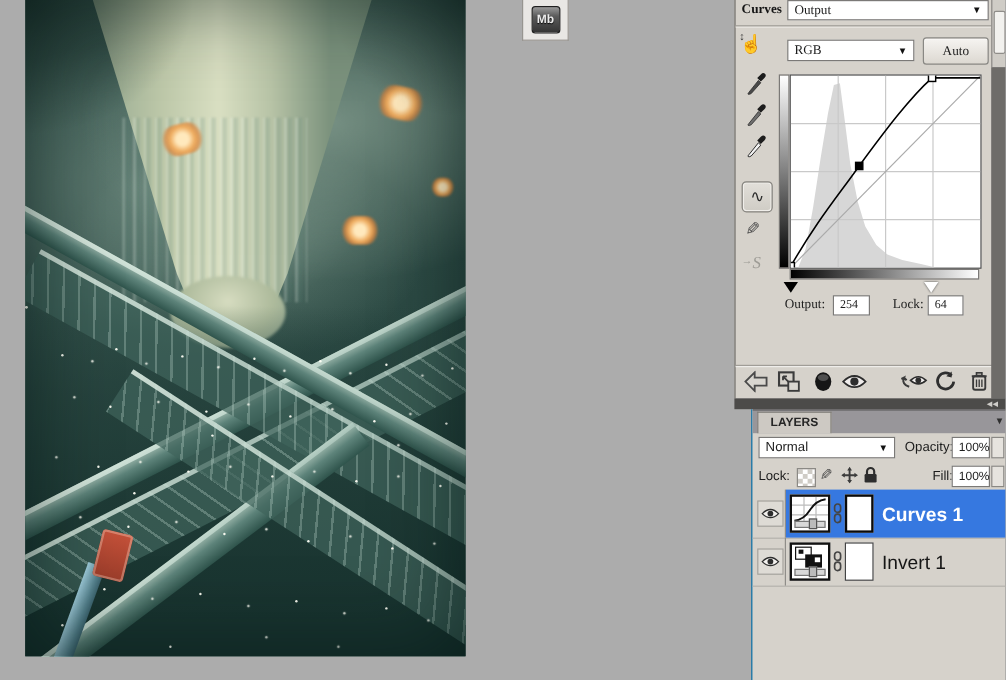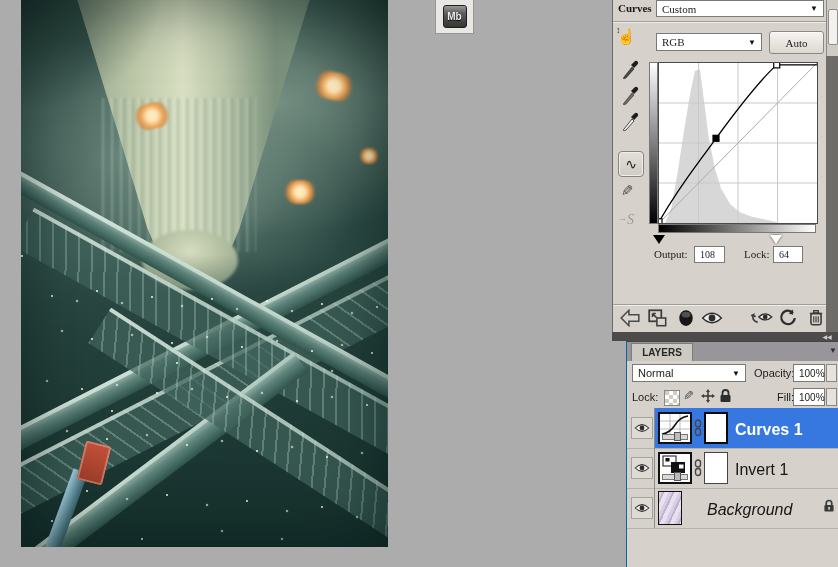--- a/index.html
+++ b/index.html
@@ -162,21 +162,21 @@
     <div id="vignette" class="abs"></div>
   </div>
 
   <div id="mb-btn" class="abs">
     <div id="mb-icon">Mb</div>
   </div>
 
   <div id="curves-panel" class="abs panel">
     <div id="curves-title" class="abs">Curves</div>
     <div id="preset" class="abs combo">
-      <span>Custom</span>
+      <span>Output</span>
       <span class="chev">▼</span>
     </div>
     <div class="abs sep" style="left:0;top:21px;width:214px;"></div>
 
     <div id="scrubby" class="abs">☝<span class="ud">↕</span></div>
     <div id="channel" class="abs combo">
       <span>RGB</span>
       <span class="chev">▼</span>
     </div>
     <div id="auto-btn" class="abs">Auto</div>
@@ -214,21 +214,21 @@
         <rect x="54.00392156862745" y="72.29411764705883" width="6" height="6" fill="#000" stroke="#000" stroke-width="1.2"></rect>
         <rect x="114.72549019607844" y="-1.117647058823536" width="6" height="6" fill="#fff" stroke="#000" stroke-width="1.2"></rect>
       </svg>
     <div id="tri-black" class="abs tri" style="left: 40px;"></div>
     <div id="tri-white" class="abs" style="left: 156.725px;">
         <i></i>
       </div>
 
     <div id="io-row" class="abs">
       <span id="output-lbl" class="abs lbl">Output:</span>
-      <div id="output-box" class="abs vbox">108</div>
+      <div id="output-box" class="abs vbox">254</div>
       <span id="input-lbl" class="abs lbl">Lock:</span>
       <div id="input-box" class="abs vbox">64</div>
     </div>
 
     <div id="cp-sep" class="abs sep"></div>
 
     <svg class="abs bbar-ico" style="left:6px;width:22px;" viewBox="0 0 20 16">
         <path d="M9 1 L2 8 L9 15 L9 11 L18 11 L18 5 L9 5 Z" fill="#d9d6d0" stroke="#4a4a4a" stroke-width="1.4"></path>
       </svg>
     <svg class="abs bbar-ico" style="left:34px;width:22px;" viewBox="0 0 20 16">
@@ -352,34 +352,15 @@
           </div>
           <svg class="chain" width="8" height="18" viewBox="0 0 8 18">
               <rect x="1.5" y="1" width="5" height="7" rx="2.5" fill="none" stroke="#454545" stroke-width="1.4"></rect>
               <rect x="1.5" y="9.5" width="5" height="7" rx="2.5" fill="none" stroke="#454545" stroke-width="1.4"></rect>
             </svg>
           <div class="mask"></div>
           <span class="lname">Invert 1</span>
         </div>
       </div>
 
-      <div id="row-bg" class="lrow" style="top:80px;">
-        <div class="eyecol">
-          <div class="eyebtn">
-            <svg width="16" height="10" viewBox="0 0 20 12">
-                <path d="M1.5 6 Q10 -2.5 18.5 6 Q10 14.5 1.5 6Z" fill="#f3f1ee" stroke="#2d2d2d" stroke-width="1.3"></path>
-                <circle cx="10" cy="6" r="3" fill="#2d2d2d"></circle>
-              </svg>
-          </div>
-        </div>
-        <div class="rowfill">
-          <div id="bg-thumb"></div>
-          <span class="lname" id="bg-name" style="font-style:italic;">Background</span>
-          <svg id="bg-lock" width="12" height="14" viewBox="0 0 13 14">
-              <rect x="1.5" y="6" width="10" height="7" rx="1" fill="#3a3a3a"></rect>
-              <path d="M3.5 6 V4 a3 3 0 0 1 6 0 V6" fill="none" stroke="#3a3a3a" stroke-width="1.8"></path>
-              <rect x="5.7" y="8" width="1.8" height="3" fill="#d6d2cb"></rect>
-            </svg>
-        </div>
-      </div>
     </div>
   </div>
 </div>
 
 </body></html>

